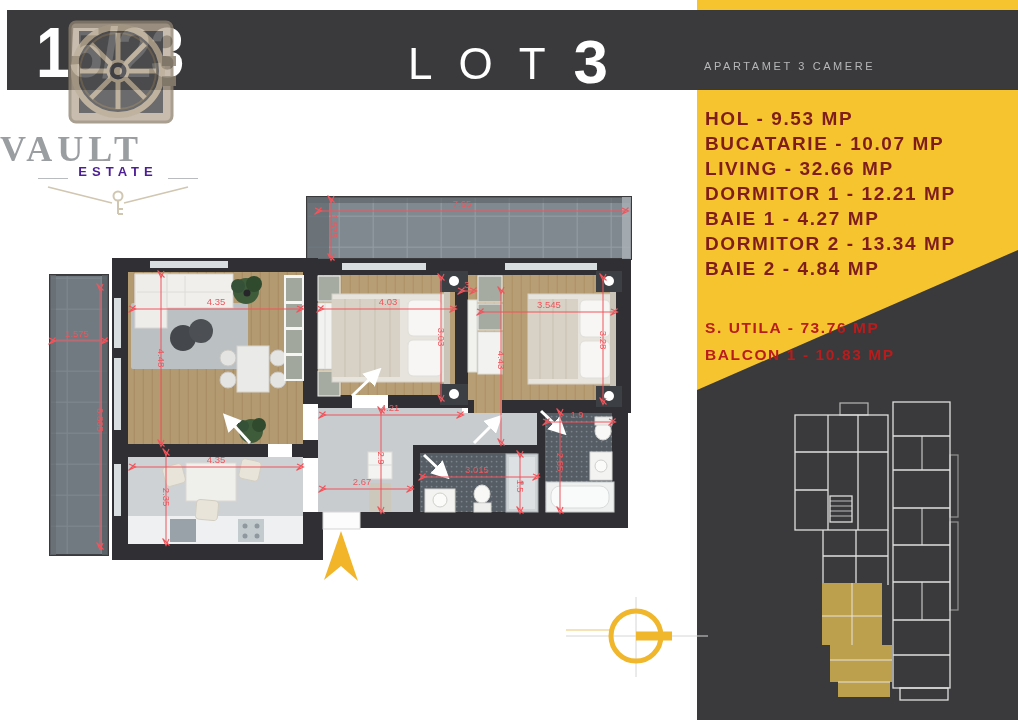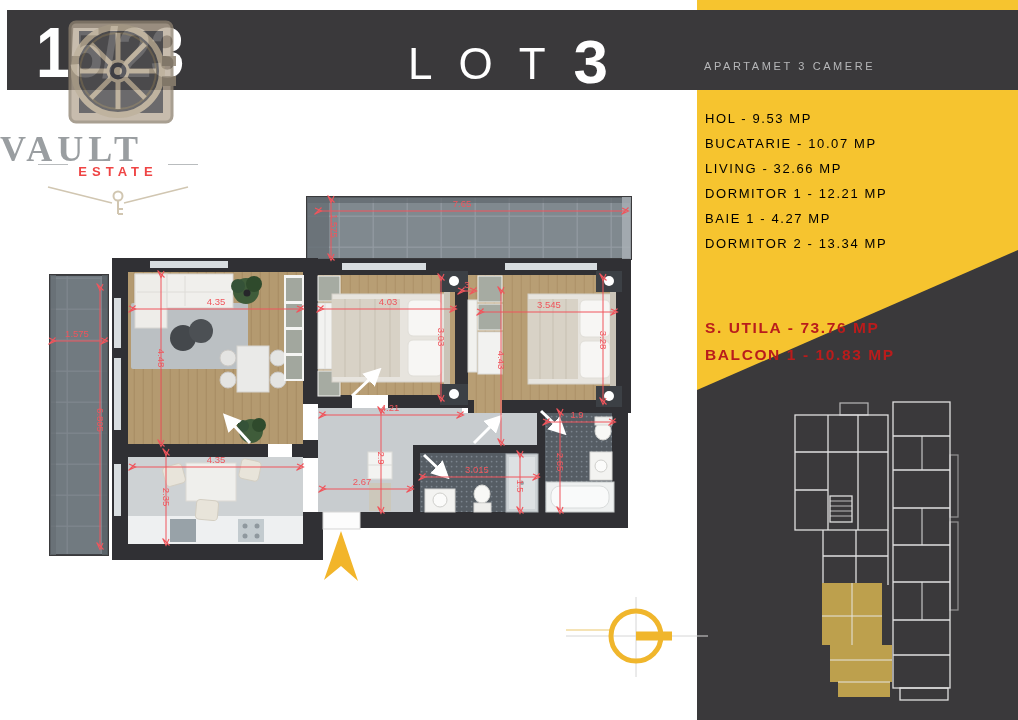--- a/index.html
+++ b/index.html
@@ -18,29 +18,29 @@
   .unit-number{
     position:absolute;left:36px;top:12px;z-index:5;color:#fff;
     font-size:64px;font-weight:bold;letter-spacing:-1px;
     transform:scale(.95,1.1);transform-origin:left top;
   }
   .lot{position:absolute;left:408px;top:34px;z-index:5;color:#fff;display:flex;align-items:flex-end}
   .lot .lot-word{font-size:44px;font-weight:normal;letter-spacing:26px;line-height:52px}
   .lot .lot-num{font-size:62px;font-weight:bold;line-height:56px;margin-left:2px}
   .subtitle{position:absolute;left:704px;top:60px;z-index:5;color:#b6b7b9;font-size:11px;letter-spacing:2.6px}
   
-  .room-list{position:absolute;left:705px;top:106px;z-index:5;color:#000000;font-weight:normal;
-    font-size:13px;letter-spacing:1.6px;line-height:25px;white-space:nowrap}
+  .room-list{position:absolute;left:705px;top:106px;z-index:5;color:#7f1d1d;font-weight:bold;
+    font-size:19px;letter-spacing:1.6px;line-height:25px;white-space:nowrap}
   .totals-list{position:absolute;left:705px;top:315px;z-index:5;color:#b91c1c;font-weight:bold;
     font-size:15.5px;letter-spacing:1.6px;line-height:26.5px;white-space:nowrap}
   
   .logo-name{position:absolute;left:0;top:128px;width:236px;text-align:left;z-index:6;
     font-family:"Liberation Serif",serif;font-weight:bold;font-size:36px;color:#9a9ea1;letter-spacing:5px}
-  .logo-tagline{position:absolute;left:0;top:164px;width:236px;z-index:6;display:flex;align-items:flex-start;justify-content:center;
-    color:#ef4444;font-size:13px;letter-spacing:5px;font-weight:bold}
+  .logo-tagline{position:absolute;left:0;top:164px;width:236px;z-index:6;display:flex;align-items:flex-end;justify-content:center;
+    color:#4c1d95;font-size:13px;letter-spacing:5px;font-weight:bold}
   .logo-tagline .rule{display:inline-block;width:30px;height:1px;background:#b9bcbe;margin:0 10px}
   svg.layer{position:absolute;left:0;top:0;z-index:3;pointer-events:none}
   svg.logo-layer{position:absolute;left:0;top:0;z-index:6;pointer-events:none;opacity:.85}
   .dim{fill:#f0555c;font-size:9.5px;font-family:"Liberation Sans",sans-serif;text-anchor:middle}
 </style>
 </head>
 <body>
 
 <div class="side-panel">
   <div class="yellow"></div>
@@ -54,20 +54,21 @@
 </div>
 <div class="subtitle">APARTAMET 3 CAMERE</div>
 
 <div class="room-list">
   <div>HOL - 9.53 MP</div>
   <div>BUCATARIE - 10.07 MP</div>
   <div>LIVING - 32.66 MP</div>
   <div>DORMITOR 1 - 12.21 MP</div>
   <div>BAIE 1 - 4.27 MP</div>
   <div>DORMITOR 2 - 13.34 MP</div>
+  <div>BAIE 2 - 4.84 MP</div>
 </div>
 
 <div class="totals-list">
   <div>S. UTILA - 73.76 MP</div>
   <div>BALCON 1  - 10.83 MP</div>
 </div>
 
 <div class="logo-name">VAULT</div>
 <div class="logo-tagline">
   <span class="rule"></span>

